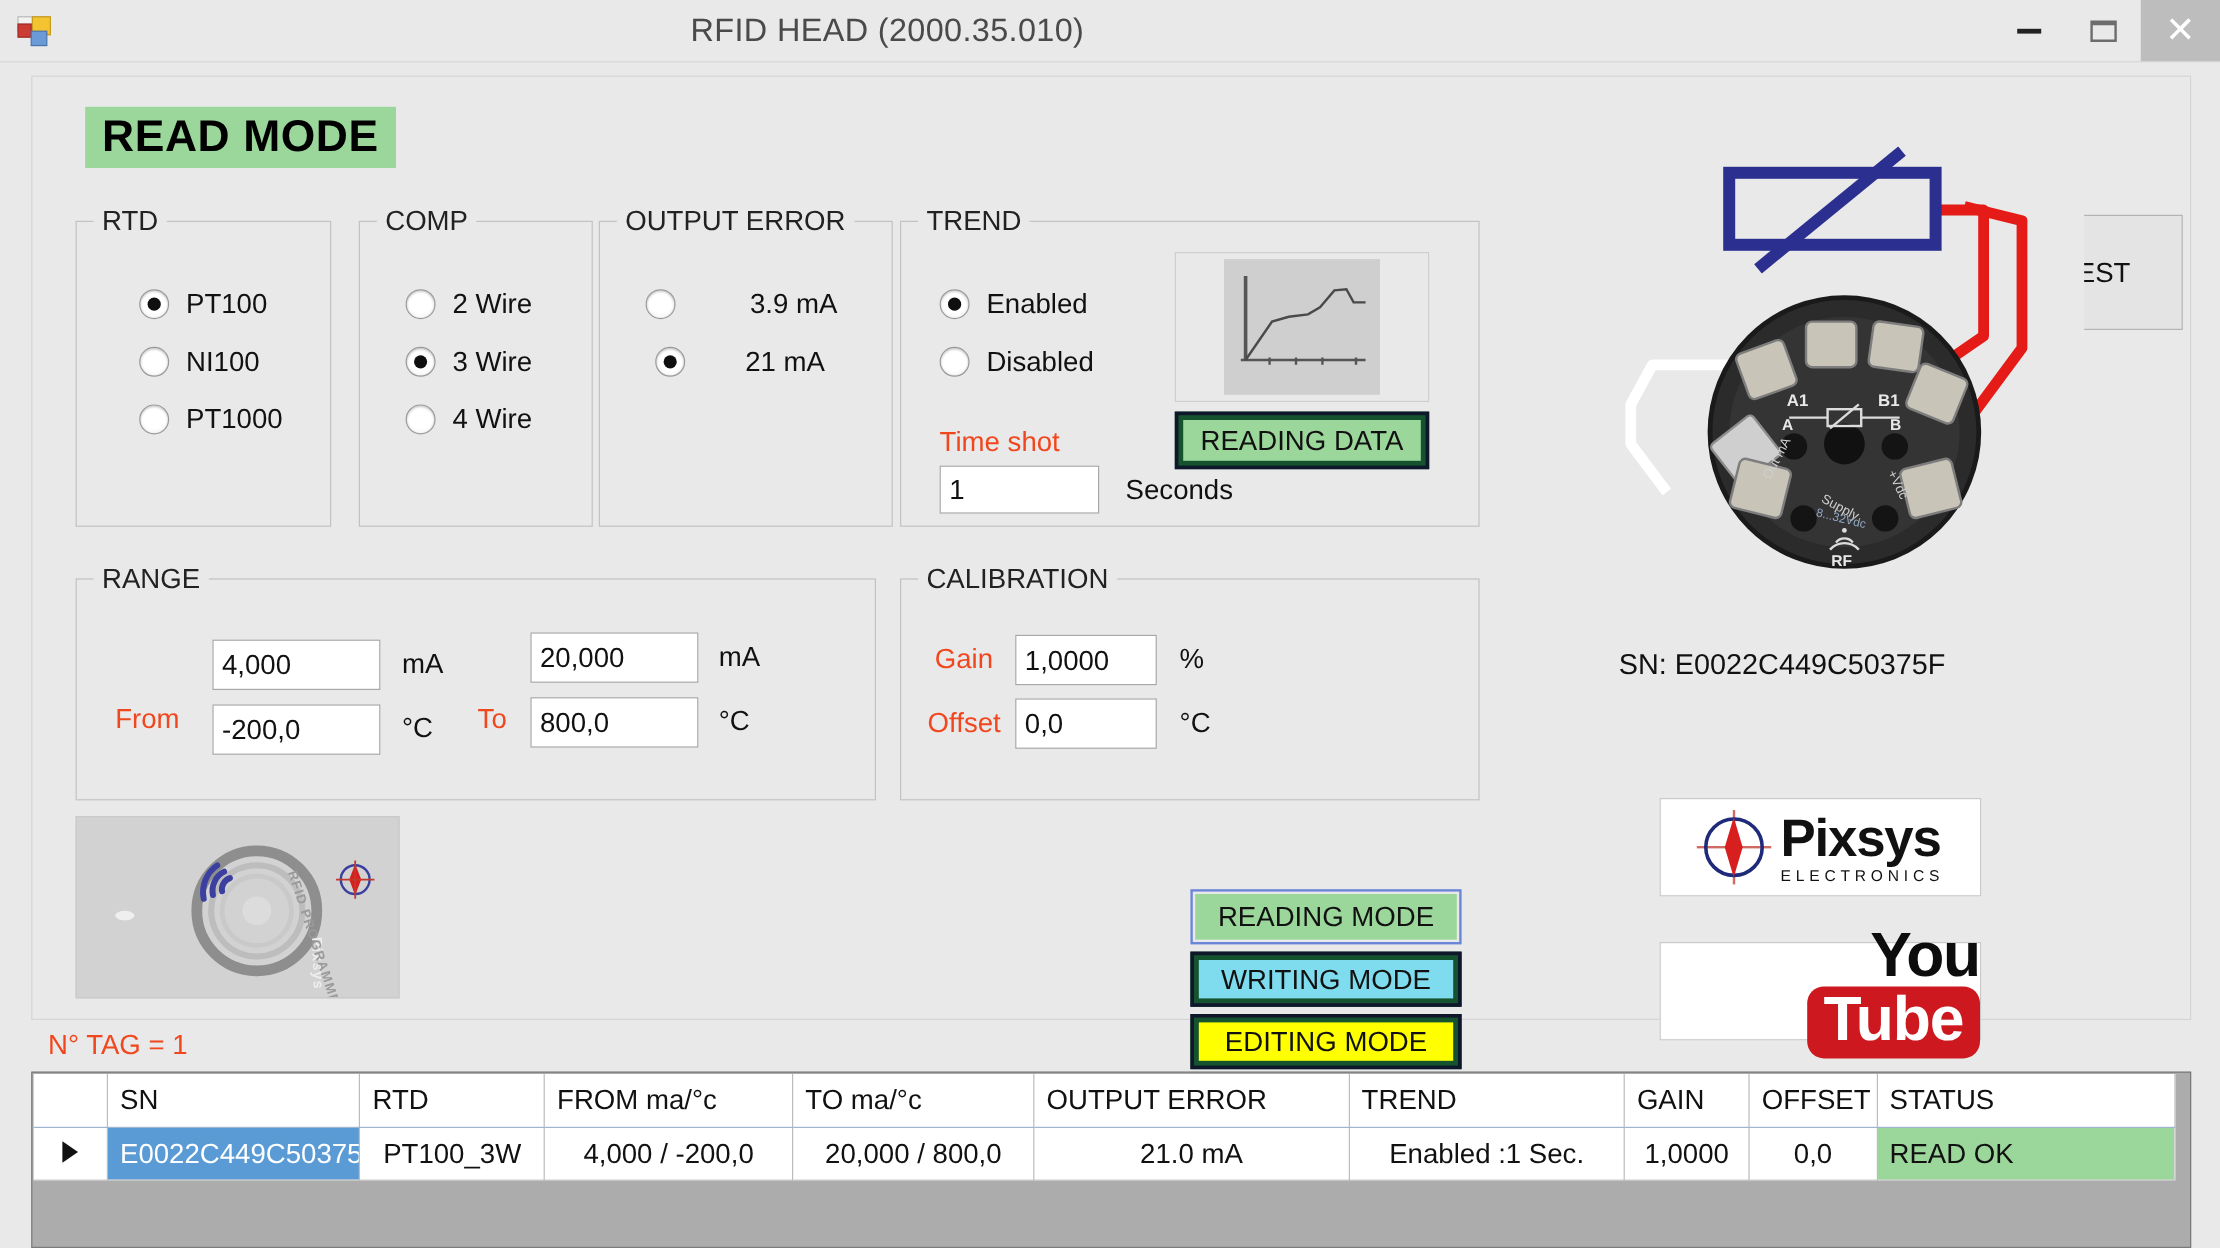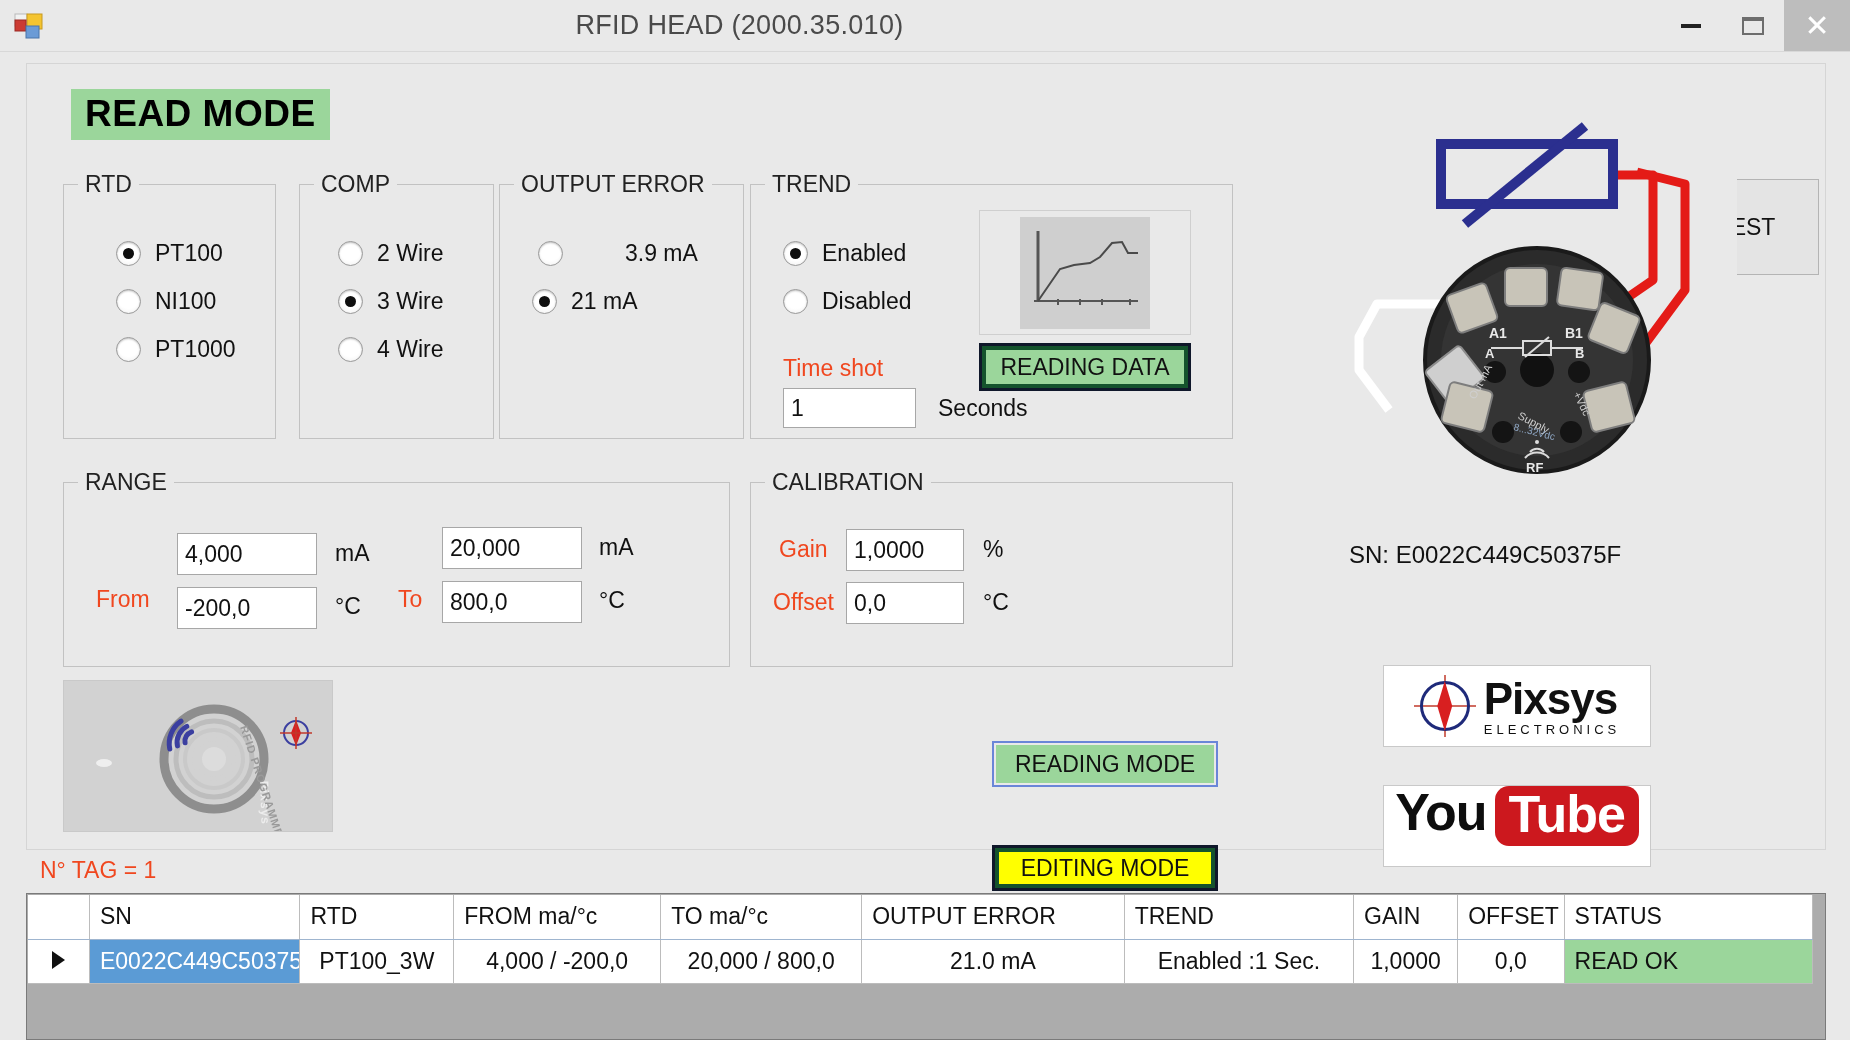--- a/index.html
+++ b/index.html
@@ -302,21 +302,21 @@
         <span>4 Wire</span>
       </div>
     </div>
 
     <div class="gbox" style="left:472px; top:120px; width:245px; height:255px;">
       <div class="gtitle">OUTPUT ERROR</div>
       <div class="radio-row" style="left:38px; top:55px;gap:48px;">
         <span class="radio"></span>
         <span>3.9 mA</span>
       </div>
-      <div class="radio-row" style="left:32px; top:103px;">
+      <div class="radio-row" style="left:46px; top:103px;gap:36px;">
         <span class="radio on"></span>
         <span>21 mA</span>
       </div>
     </div>
 
     <div class="gbox" style="left:723px; top:120px; width:483px; height:255px;">
       <div class="gtitle">TREND</div>
       <div class="radio-row" style="left:32px; top:55px;">
         <span class="radio on"></span>
         <span>Enabled</span>
@@ -401,20 +401,25 @@
         </g>
         <ellipse cx="40" cy="82" rx="8" ry="4" fill="#f2f2f2" opacity="0.9"></ellipse>
       </svg>
     </div>
 
     <div class="btn focus" style="left:965px; top:677px; width:226px; height:46px;">
       <div class="inner">
           <span>READING MODE</span>
         </div>
     </div>
+    <div class="btn mode-outer" style="left:965px; top:729px; width:226px; height:46px;">
+      <div class="inner" style="background:#7fdcee;">
+          <span>WRITING MODE</span>
+        </div>
+    </div>
     <div class="btn mode-outer" style="left:965px; top:781px; width:226px; height:46px;">
       <div class="inner" style="background:#ffff00;">
           <span>EDITING MODE</span>
         </div>
     </div>
 
     <div class="imgbox" style="left:1310px; top:28px; width:400px; height:430px;">
       <svg width="400" height="430" viewBox="0 0 400 430">
         <rect x="0" y="0" width="400" height="430" fill="#e9e9e9"></rect>
 
@@ -479,21 +484,21 @@
         <div class="pix-cross-v"></div>
         <div class="pix-circle"></div>
         <div class="pix-diamond"></div>
       </div>
       <div style="display:flex; flex-direction:column; align-items:flex-start; margin-left:8px;">
         <div class="pix-word">Pixsys</div>
         <div class="pix-sub">ELECTRONICS</div>
       </div>
     </div>
 
-    <div class="imgbox framed" style="left:1356px; top:721px; width:268px; height:82px; display:flex; align-items:flex-start; justify-content:center;">
+    <div class="imgbox framed" style="left:1356px; top:721px; width:268px; height:82px; display:flex; align-items:flex-end; justify-content:center;flex-direction:column;">
       <span class="yt-you">You</span>
       <span class="yt-tube">Tube</span>
     </div>
 
   </div>
 
   <div class="taglabel">N° TAG = 1</div>
 
   <div class="gridwrap">
     <table class="grid">

